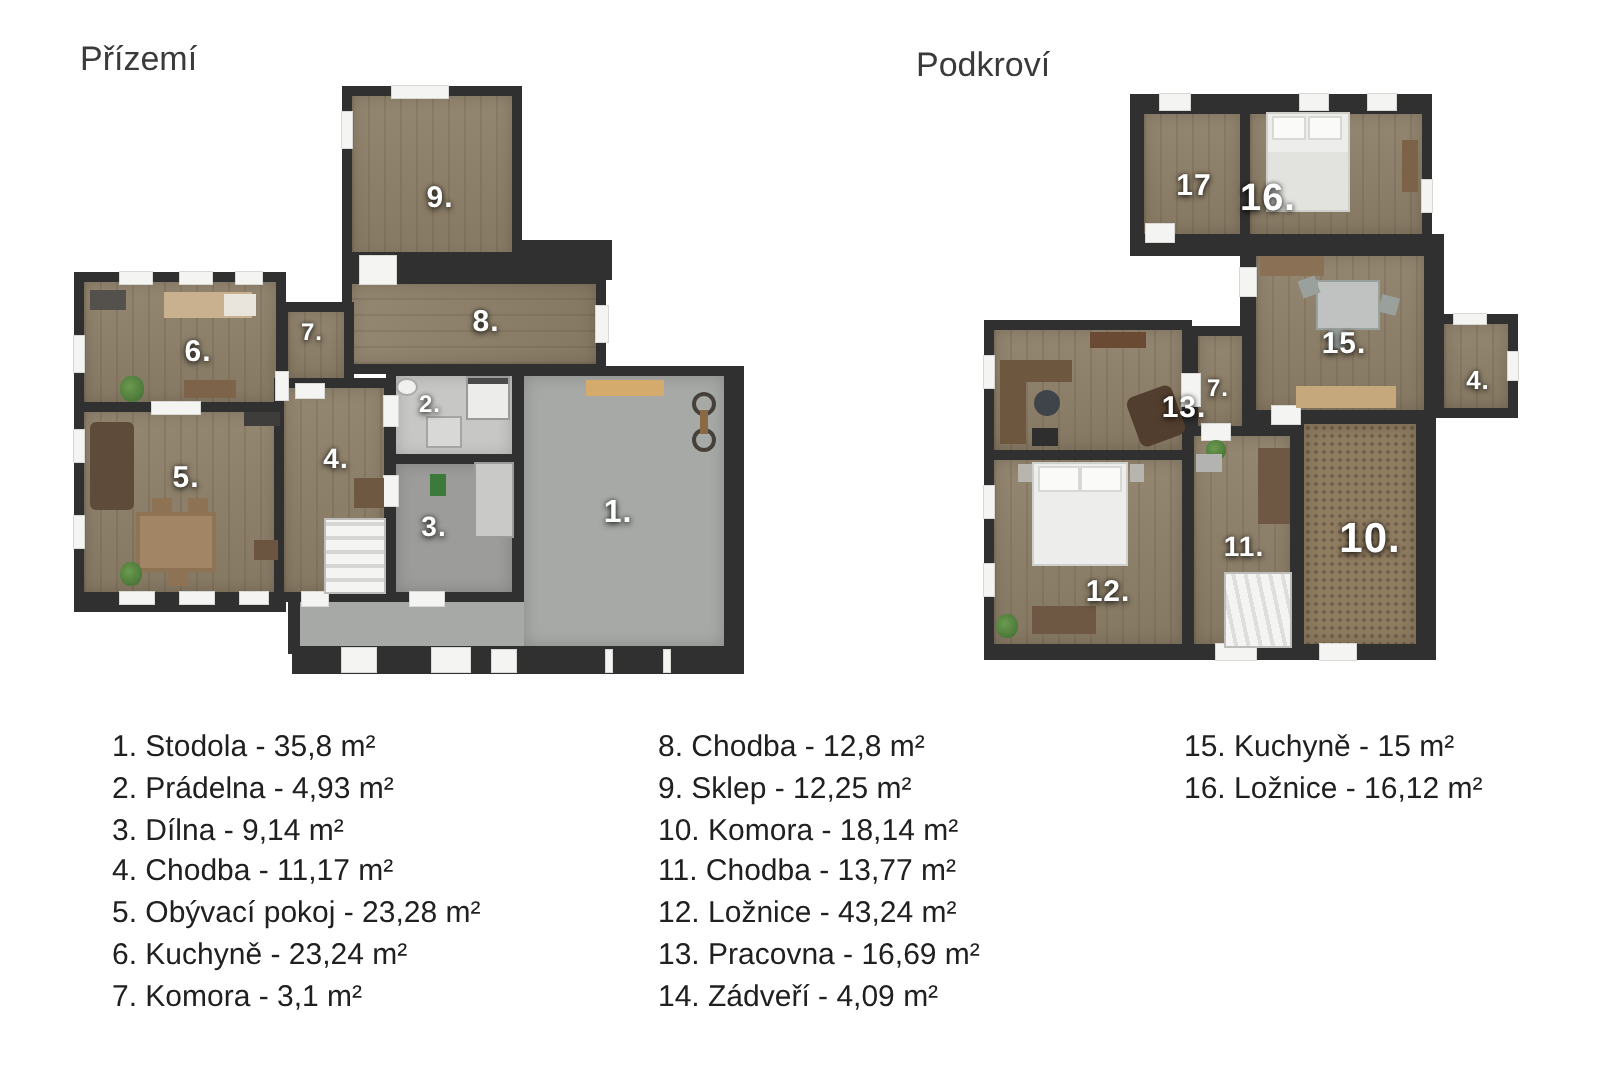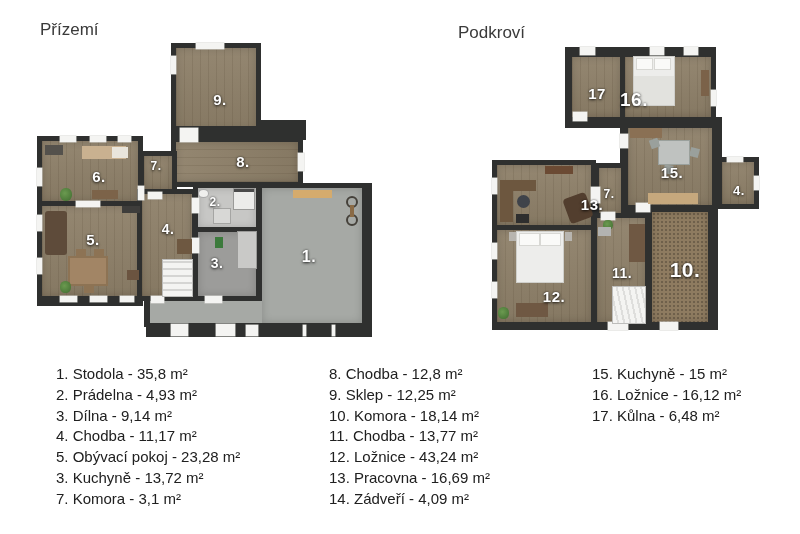--- a/index.html
+++ b/index.html
@@ -186,32 +186,31 @@
     <div class="rlabel" style="left:597px;top:93px;font-size:15px;">17</div>
   </div>
 
   <div>
     <div class="legend-col" style="left:56px;top:364px;">
       <div>1. Stodola - 35,8 m²</div>
       <div>2. Prádelna - 4,93 m²</div>
       <div>3. Dílna - 9,14 m²</div>
       <div>4. Chodba - 11,17 m²</div>
       <div>5. Obývací pokoj - 23,28 m²</div>
-      <div>3. Kuchyně - 13,72 m²</div>
+      <div>6. Kuchyně - 23,24 m²</div>
       <div>7. Komora - 3,1 m²</div>
     </div>
     <div class="legend-col" style="left:329px;top:364px;">
       <div>8. Chodba - 12,8 m²</div>
       <div>9. Sklep - 12,25 m²</div>
       <div>10. Komora - 18,14 m²</div>
       <div>11. Chodba - 13,77 m²</div>
       <div>12. Ložnice - 43,24 m²</div>
       <div>13. Pracovna - 16,69 m²</div>
       <div>14. Zádveří - 4,09 m²</div>
     </div>
     <div class="legend-col" style="left:592px;top:364px;">
       <div>15. Kuchyně - 15 m²</div>
       <div>16. Ložnice - 16,12 m²</div>
-      <div>17. Kůlna - 6,48 m²</div>
     </div>
   </div>
 
 </div>
 
 </body></html>

